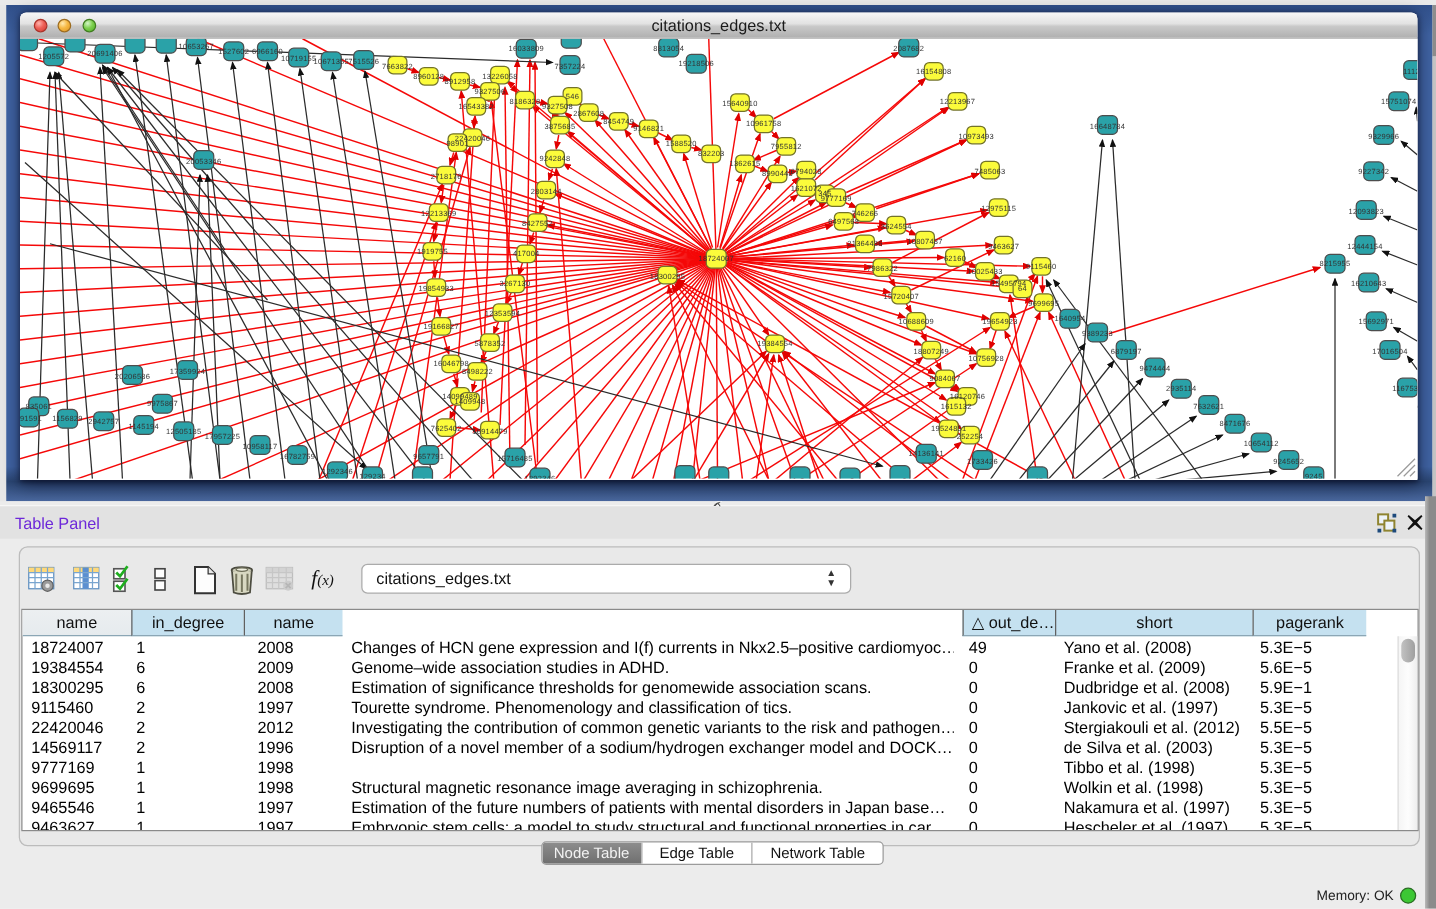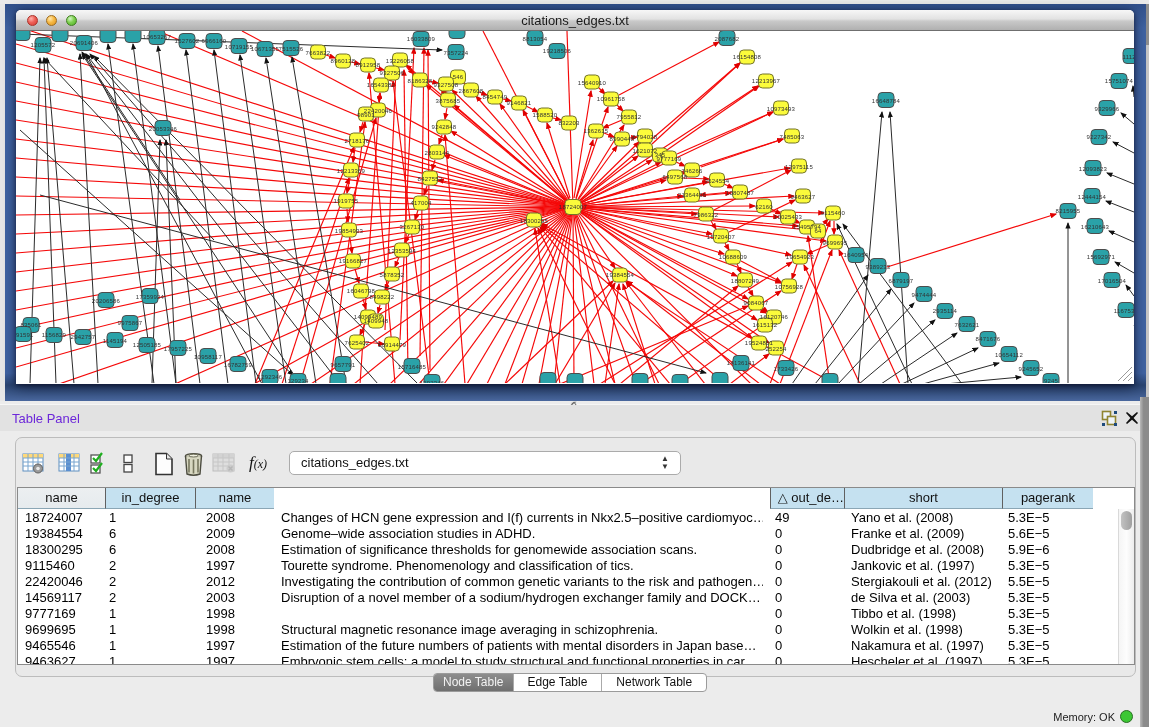--- a/index.html
+++ b/index.html
@@ -639,21 +639,21 @@
           <path d="M16.5 14.5 l4 4 M20.5 14.5 l-4 4" stroke="#8d8d8d" stroke-width="1.4"></path>
         </svg>
       <div class="ticon" style="left:233px;top:15px;font-family:'Liberation Serif',serif;font-style:italic;font-size:17px;color:#111;font-weight:normal">f<span style="font-size:12px">(x)</span></div>
       <div id="combo">citations_edges.txt<div class="arr">▲<br>▼</div></div>
     </div>
     <div id="tbl">
       <div id="thead">
         <span style="left:0px;width:87px;background:linear-gradient(#eceff1,#e6ebee);border-left:none">name</span>
         <span style="left:87px;width:90px">in_degree</span>
         <span style="left:177px;width:79px">name</span>
-        <span style="left:752px;width:74px;text-align:right;padding-left:6px">△ out_de…</span>
+        <span style="left:752px;width:74px;text-align:center;padding-left:6px">△ out_de…</span>
         <span style="left:826px;width:158px">short</span>
         <span style="left:984px;width:91px">pagerank</span>
       </div>
       <div id="tbody">
 <div class="tr">
             <span class="c0">18724007</span>
             <span class="c1">1</span>
             <span class="c2">2008</span>
             <span class="c3">Changes of HCN gene expression and I(f) currents in Nkx2.5–positive cardiomyoc…</span>
             <span class="c4">49</span>
@@ -669,21 +669,21 @@
             <span class="c5">Franke et al. (2009)</span>
             <span class="c6">5.6E−5</span>
           </div>
 <div class="tr">
             <span class="c0">18300295</span>
             <span class="c1">6</span>
             <span class="c2">2008</span>
             <span class="c3">Estimation of significance thresholds for genomewide association scans.</span>
             <span class="c4">0</span>
             <span class="c5">Dudbridge et al. (2008)</span>
-            <span class="c6">5.9E−6</span>
+            <span class="c6">5.9E−1</span>
           </div>
 <div class="tr">
             <span class="c0">9115460</span>
             <span class="c1">2</span>
             <span class="c2">1997</span>
             <span class="c3">Tourette syndrome. Phenomenology and classification of tics.</span>
             <span class="c4">0</span>
             <span class="c5">Jankovic et al. (1997)</span>
             <span class="c6">5.3E−5</span>
           </div>
@@ -692,22 +692,22 @@
             <span class="c1">2</span>
             <span class="c2">2012</span>
             <span class="c3">Investigating the contribution of common genetic variants to the risk and pathogen…</span>
             <span class="c4">0</span>
             <span class="c5">Stergiakouli et al. (2012)</span>
             <span class="c6">5.5E−5</span>
           </div>
 <div class="tr">
             <span class="c0">14569117</span>
             <span class="c1">2</span>
-            <span class="c2">2003</span>
-            <span class="c3">Disruption of a novel member of a sodium/hydrogen exchanger family and DOCK…</span>
+            <span class="c2">1996</span>
+            <span class="c3">Disruption of a novel member of a sodium/hydrogen exchanger model and DOCK…</span>
             <span class="c4">0</span>
             <span class="c5">de Silva et al. (2003)</span>
             <span class="c6">5.3E−5</span>
           </div>
 <div class="tr">
             <span class="c0">9777169</span>
             <span class="c1">1</span>
             <span class="c2">1998</span>
             <span class="c4">0</span>
             <span class="c5">Tibbo et al. (1998)</span>

